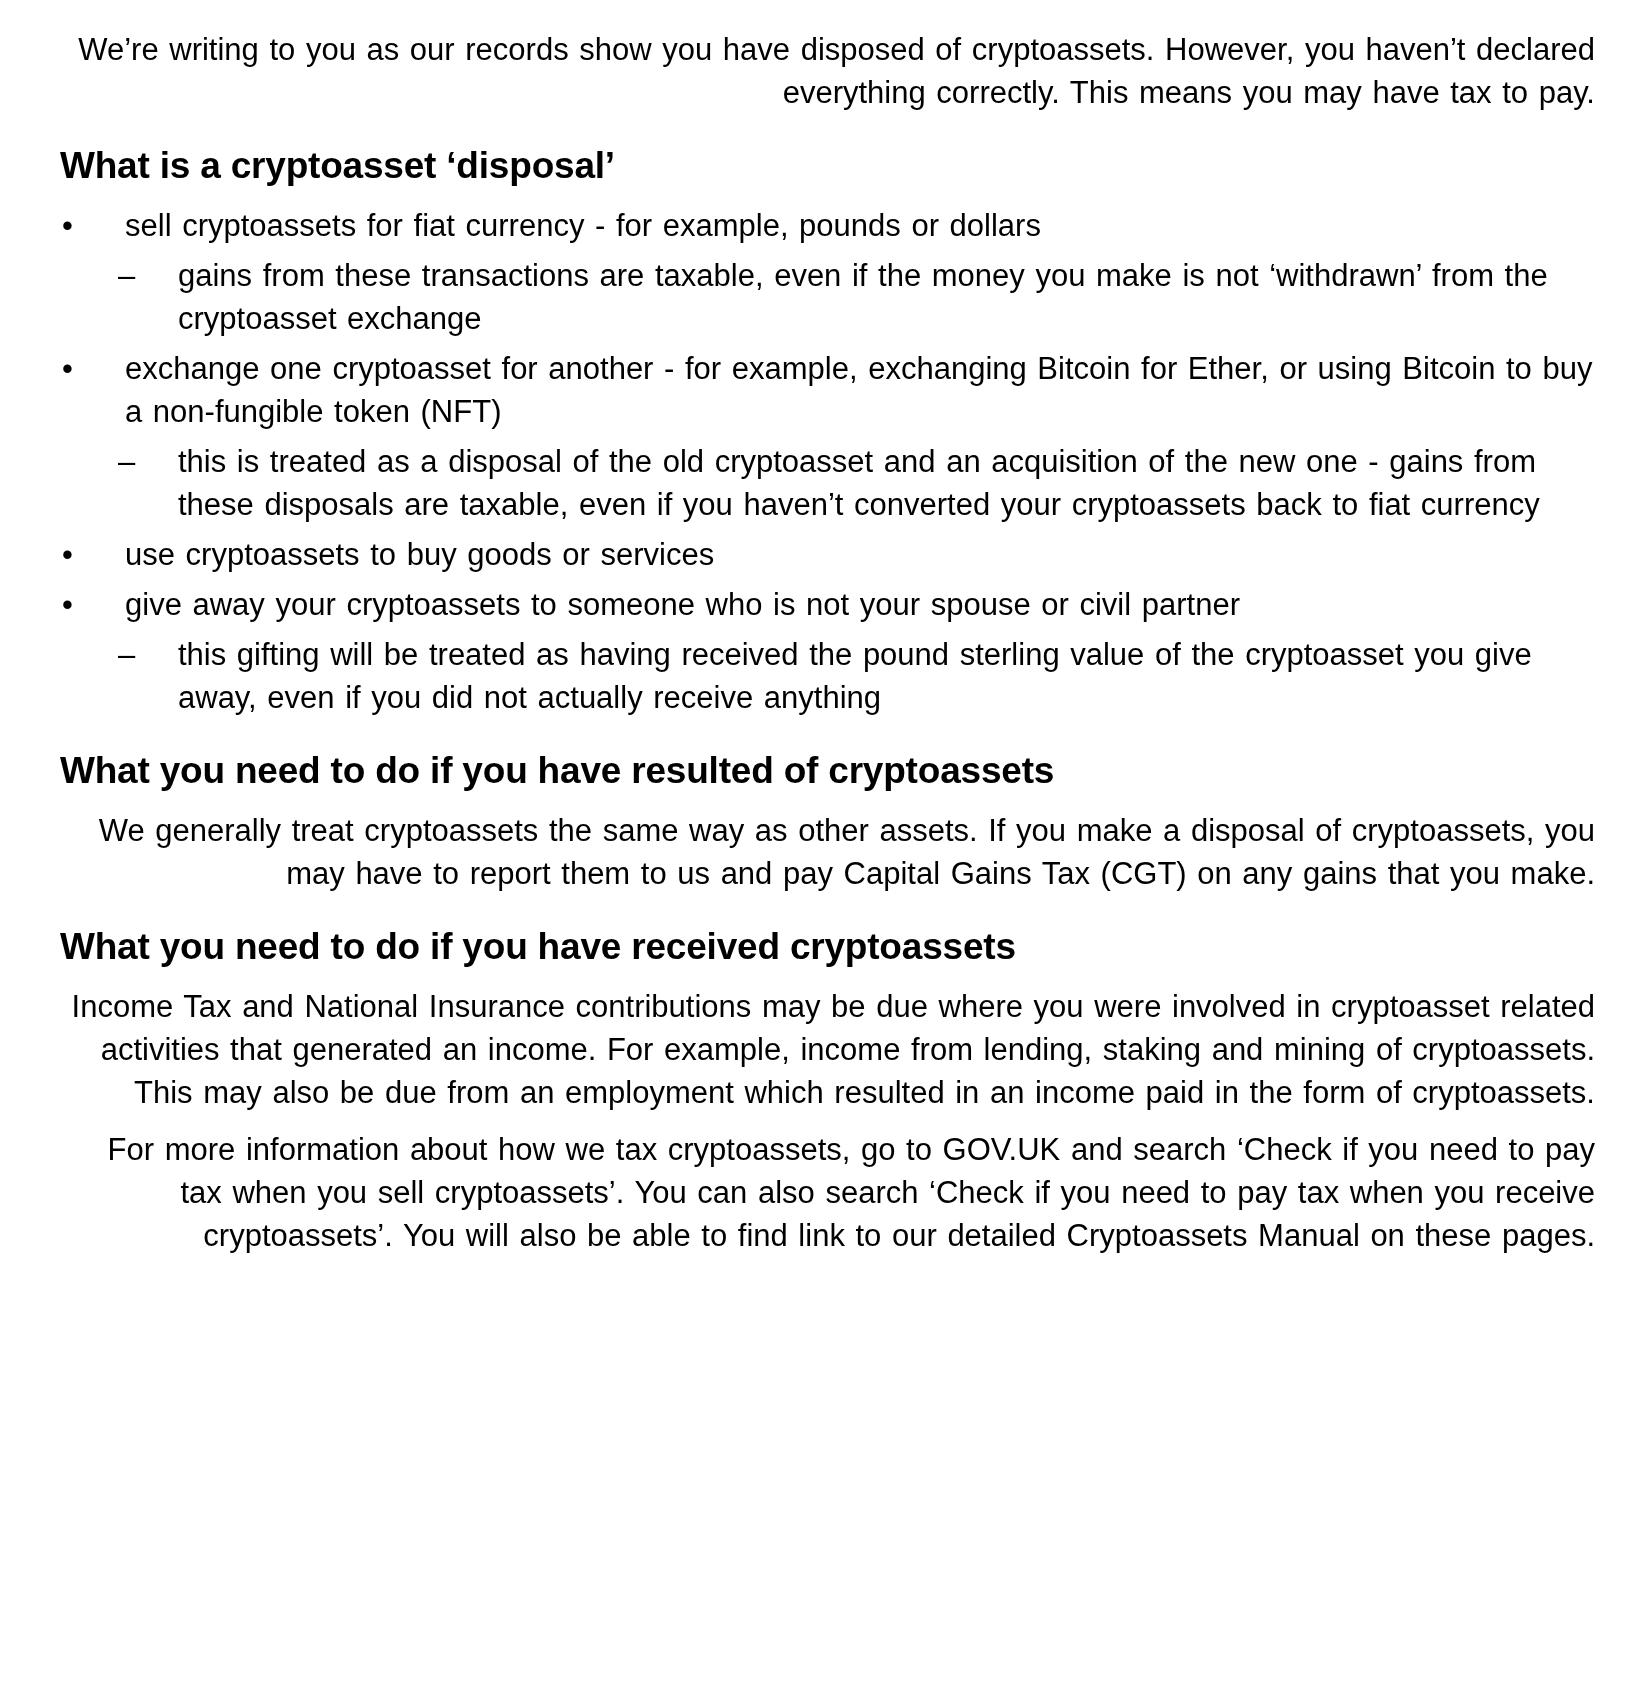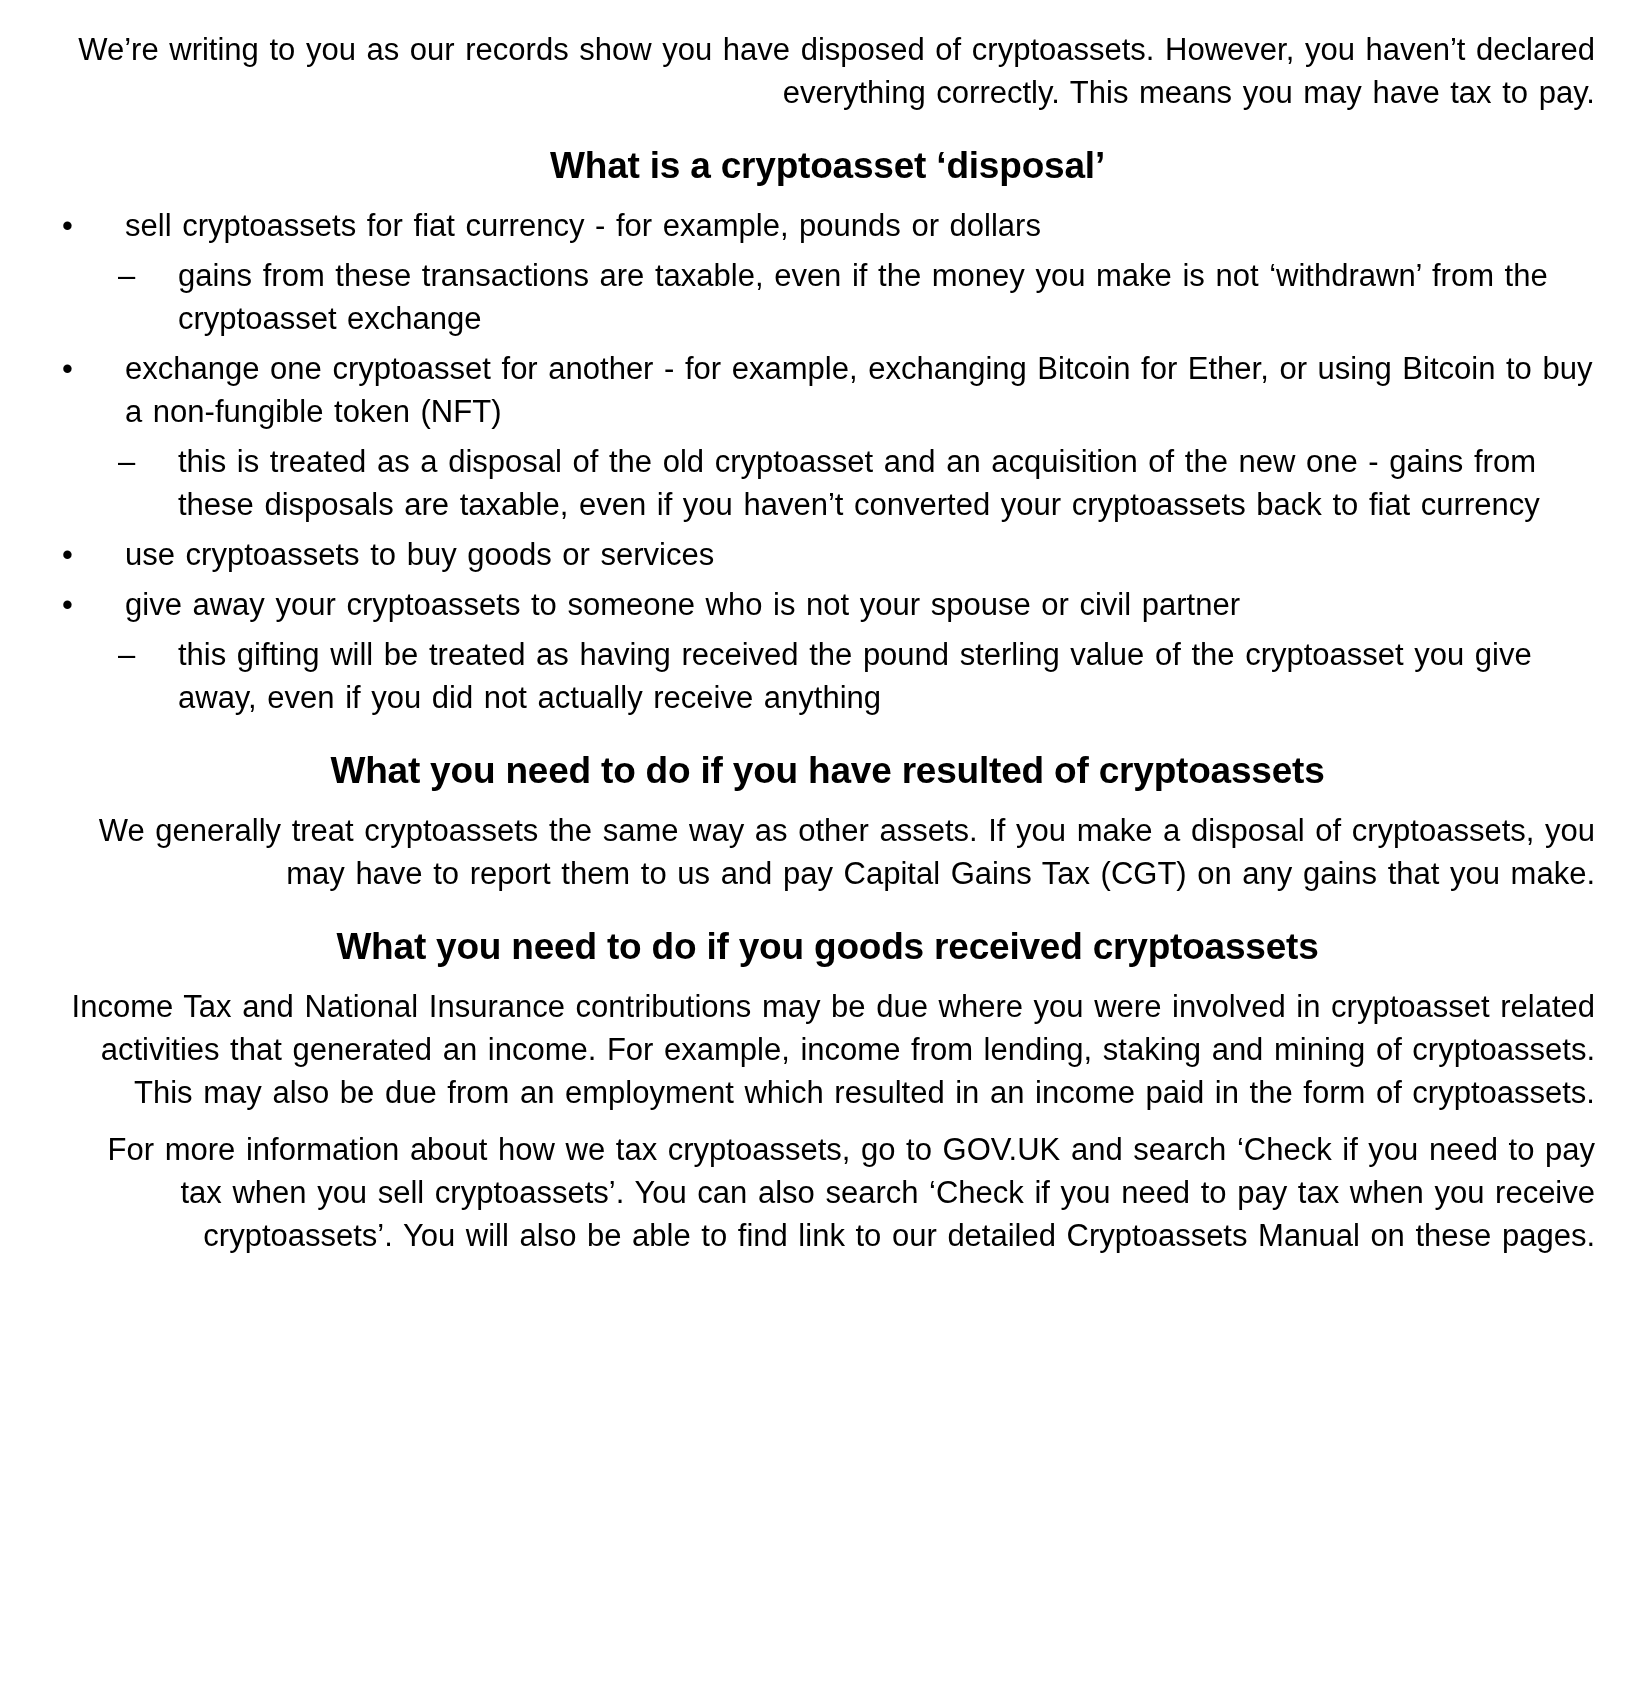--- a/index.html
+++ b/index.html
@@ -24,21 +24,20 @@
     margin: 0 0 14px 0;
     word-spacing: 2px;
     text-align: right;
   }
   .heading {
     font-size: 37px;
     line-height: 44px;
     font-weight: 700;
     margin: 30px 0 16px 0;
     letter-spacing: -0.2px;
-    text-align: center;
   }
   .blist {
     margin: 0 0 7px 0;
   }
   .li {
     display: flex;
     align-items: flex-start;
     font-size: 31px;
     line-height: 43px;
     word-spacing: 2px;
@@ -101,18 +100,18 @@
     <div class="li sub">
       <span class="mk">–</span>
       <span class="tx">this gifting will be treated as having received the pound sterling value of the cryptoasset you give away, even if you did not actually receive anything</span>
     </div>
 
   </div>
 
   <h2 class="heading">What you need to do if you have resulted of cryptoassets</h2>
   <p class="para">We generally treat cryptoassets the same way as other assets. If you make a disposal of cryptoassets, you may have to report them to us and pay Capital Gains Tax (CGT) on any gains that you make.</p>
 
-  <h2 class="heading">What you need to do if you goods received cryptoassets</h2>
+  <h2 class="heading">What you need to do if you have received cryptoassets</h2>
   <p class="para">Income Tax and National Insurance contributions may be due where you were involved in cryptoasset related activities that generated an income. For example, income from lending, staking and mining of cryptoassets. This may also be due from an employment which resulted in an income paid in the form of cryptoassets.</p>
 
   <p class="para">For more information about how we tax cryptoassets, go to GOV.UK and search ‘Check if you need to pay tax when you sell cryptoassets’. You can also search ‘Check if you need to pay tax when you receive cryptoassets’. You will also be able to find link to our detailed Cryptoassets Manual on these pages.</p>
 
 </div>
 
 </body></html>

